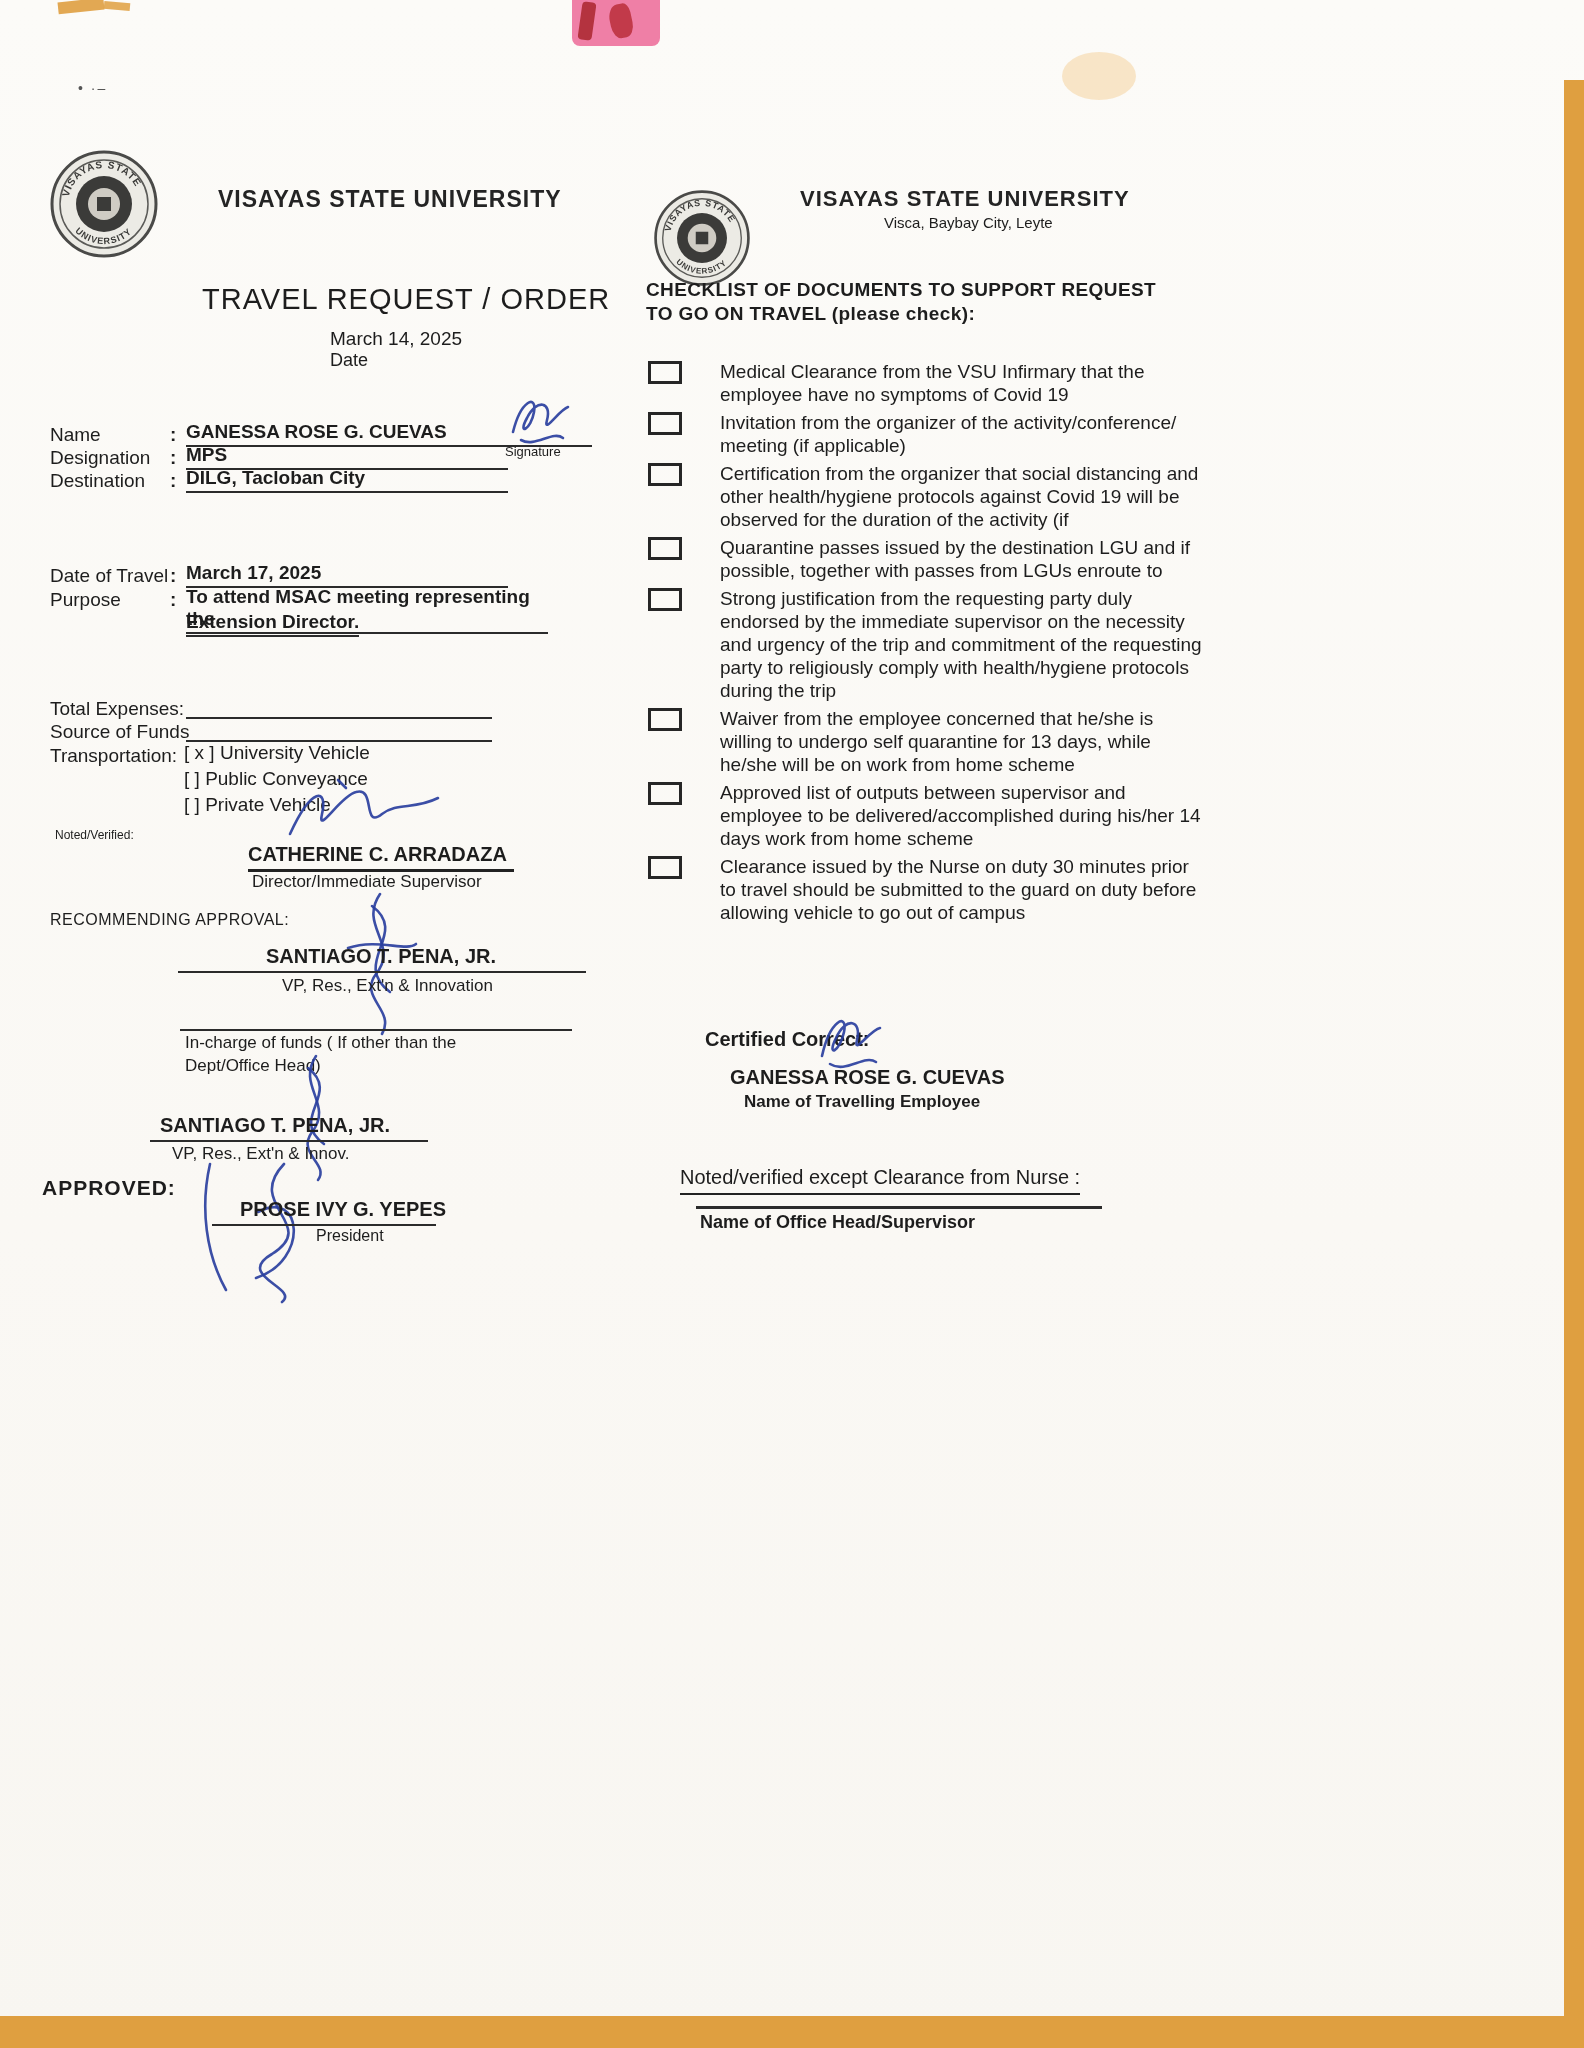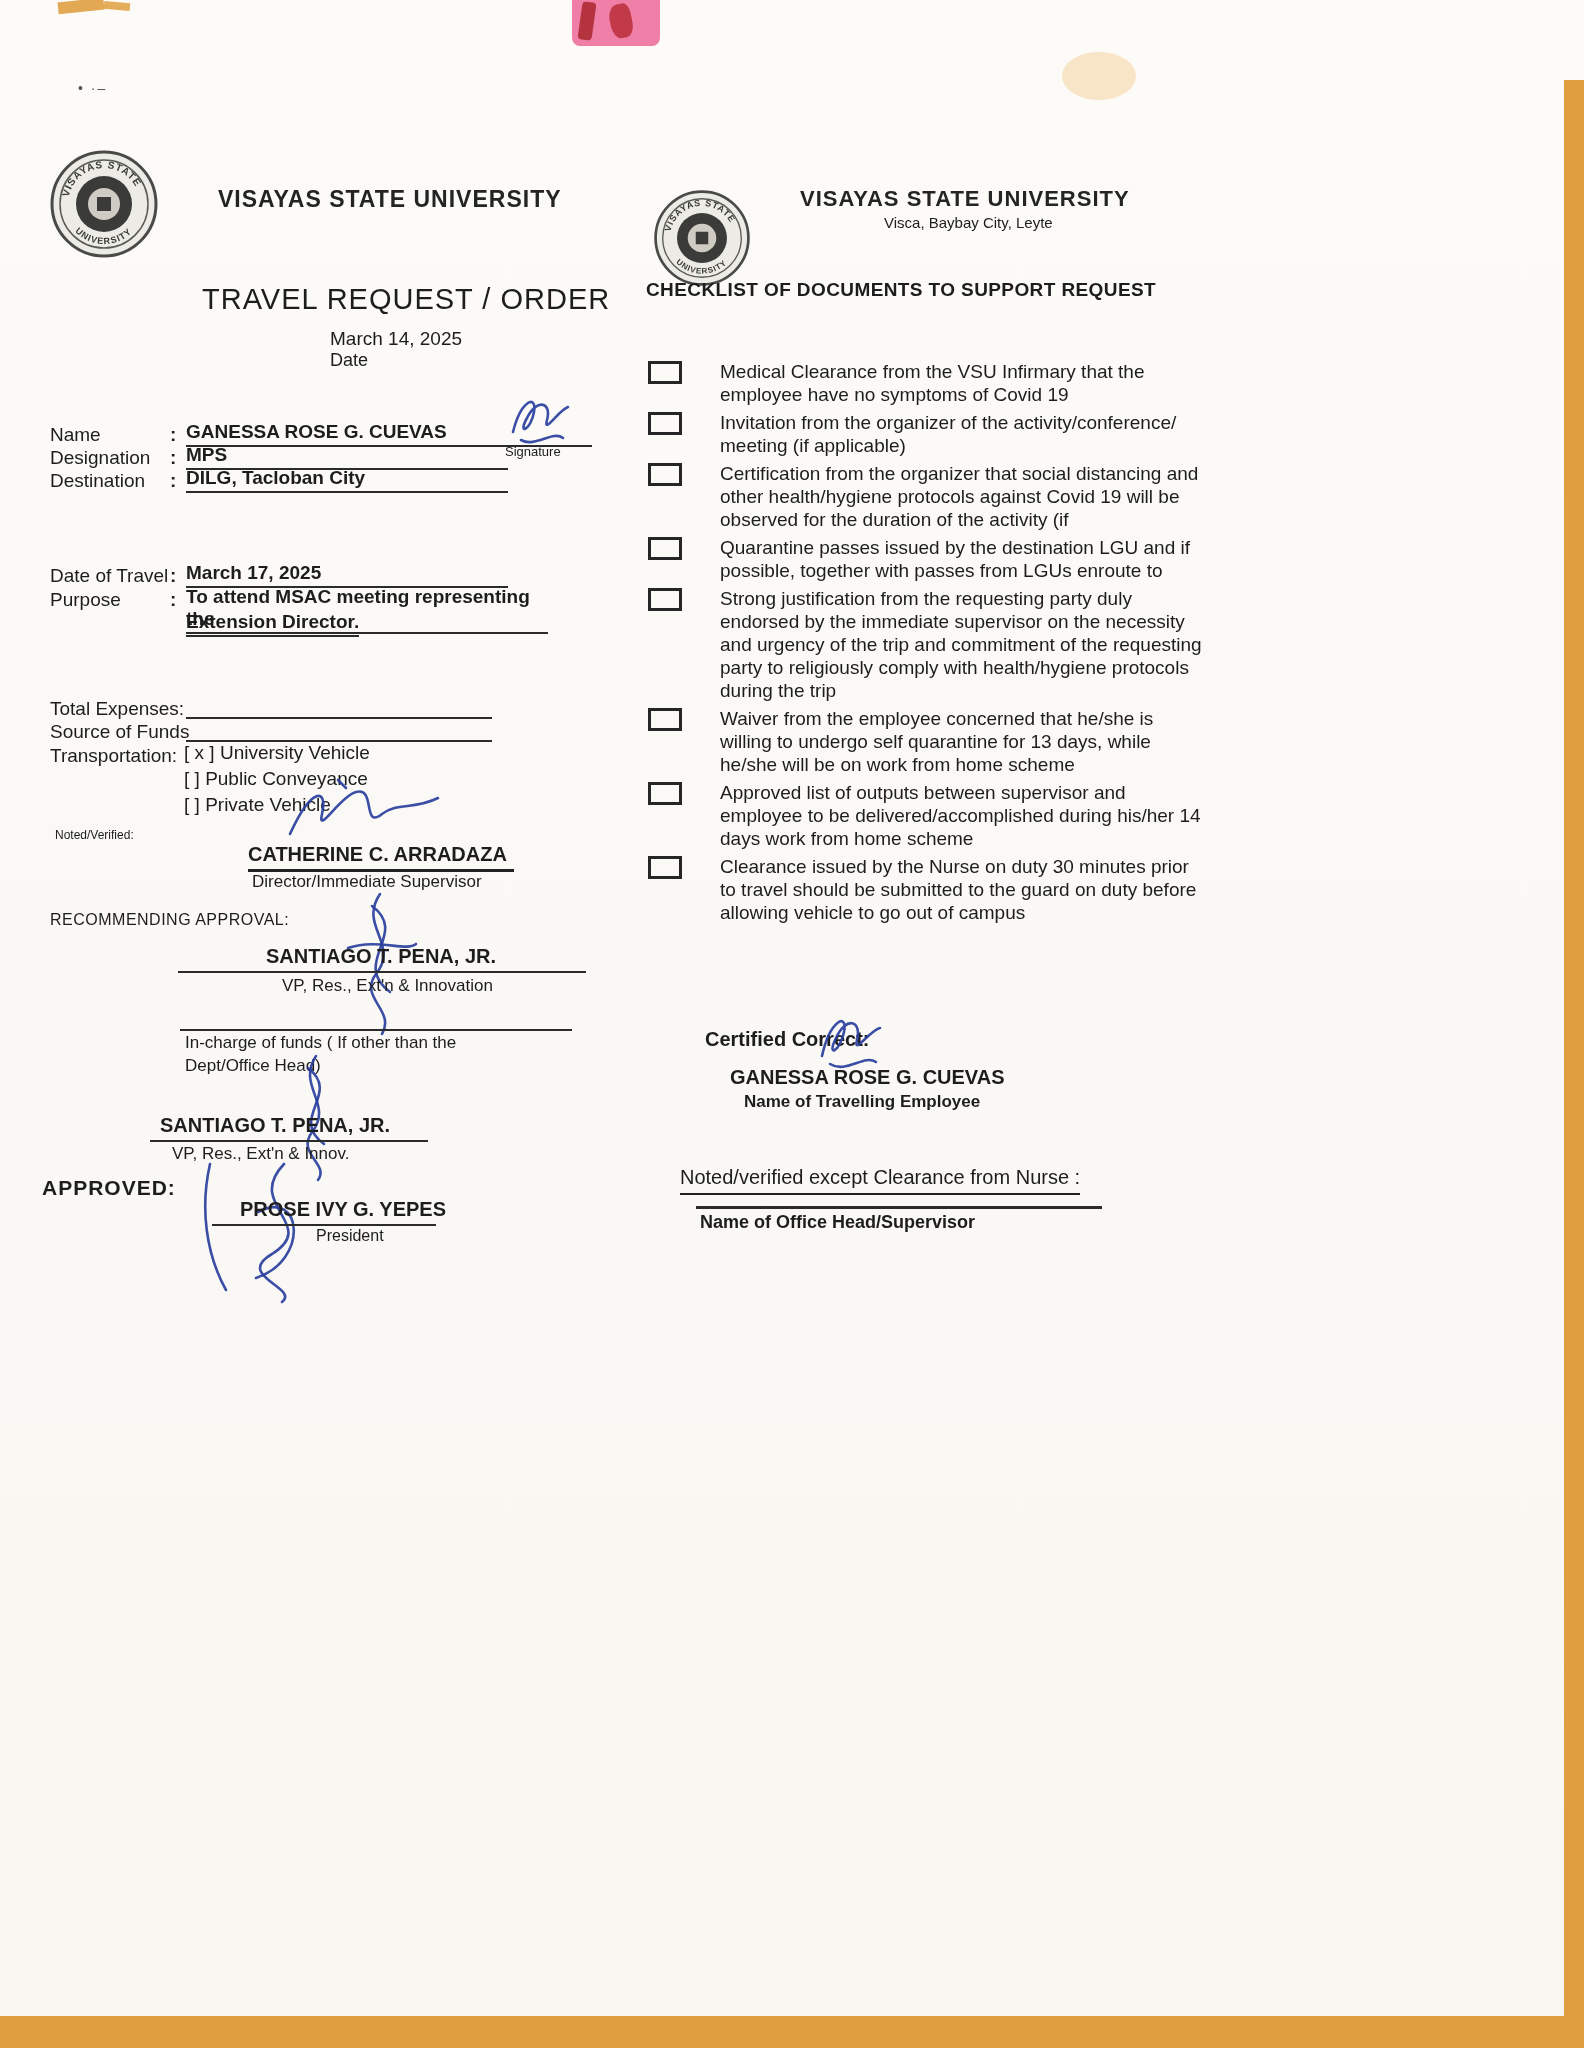--- a/index.html
+++ b/index.html
@@ -207,20 +207,21 @@
     <circle cx="56" cy="56" r="28" fill="#3b3b39"></circle>
     <circle cx="56" cy="56" r="16" fill="#cfccc4"></circle>
     <rect x="49" y="49" width="14" height="14" fill="#3b3b39"></rect>
   </svg>
 
   <div class="abs univ-name" style="left:800px;top:186px;font-size:22px">VISAYAS STATE UNIVERSITY</div>
   <div class="abs addr" style="left:884px;top:214px">Visca, Baybay City, Leyte</div>
 
   <div class="abs center chk-title" style="left:646px;top:278px;width:564px">
     <div>CHECKLIST OF DOCUMENTS TO SUPPORT REQUEST</div>
+    <div>TO GO ON TRAVEL (please check):</div>
   </div>
 
   <div class="abs chk-list" style="left:648px;top:360px">
     <div class="chk-item">
       <span class="cb"></span>
       <div class="chk-text">Medical Clearance from the VSU Infirmary that the employee have no symptoms of Covid 19</div>
     </div>
     <div class="chk-item">
       <span class="cb"></span>
       <div class="chk-text">Invitation from the organizer of the activity/conference/ meeting (if applicable)</div>

